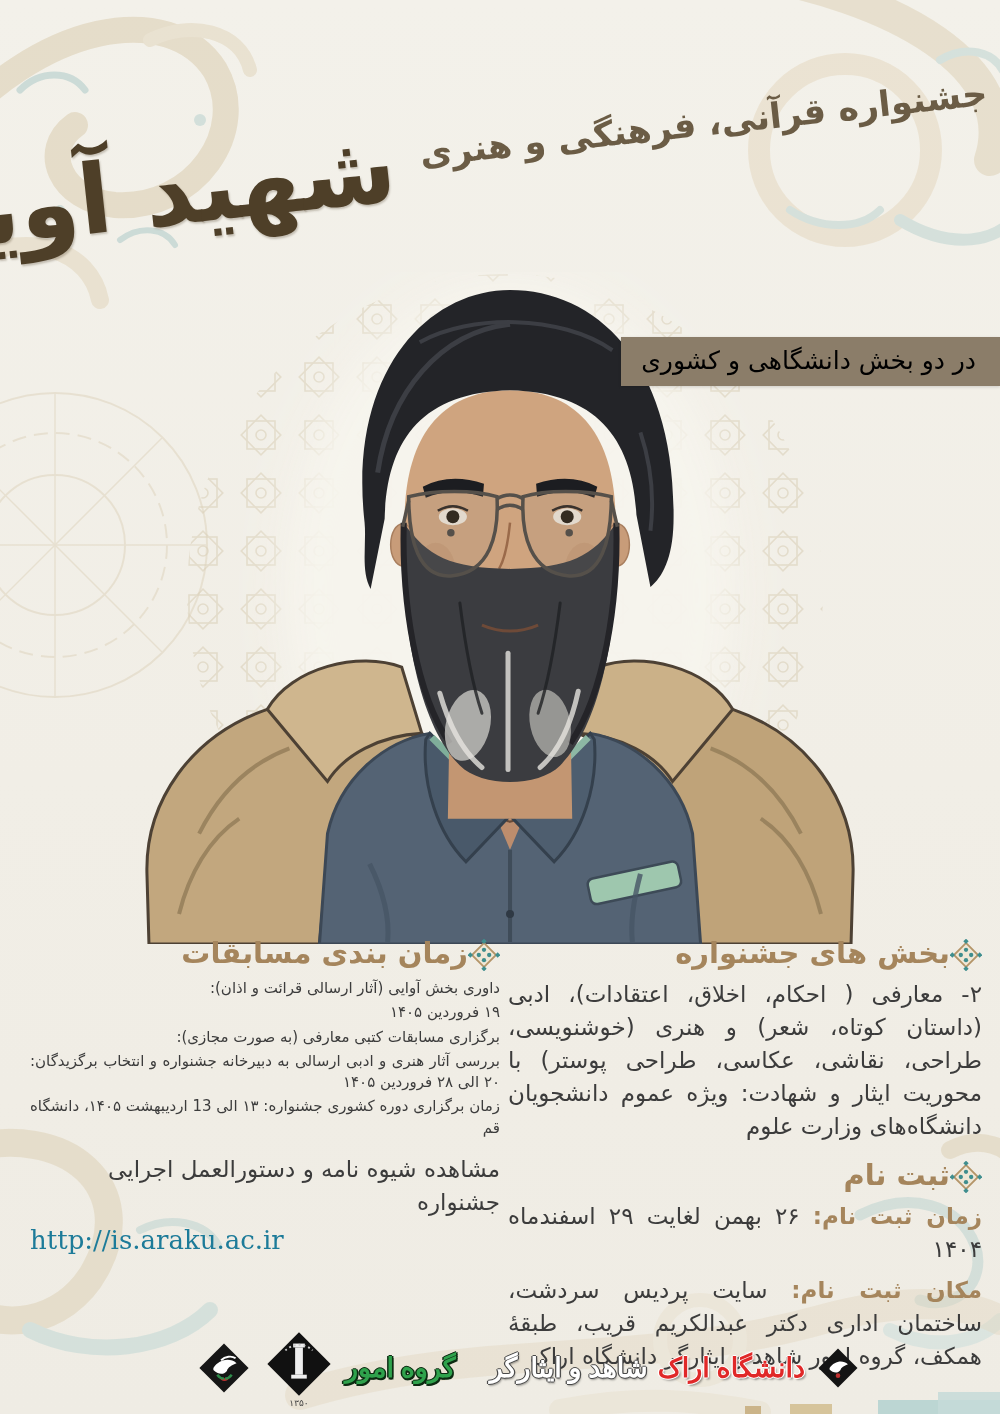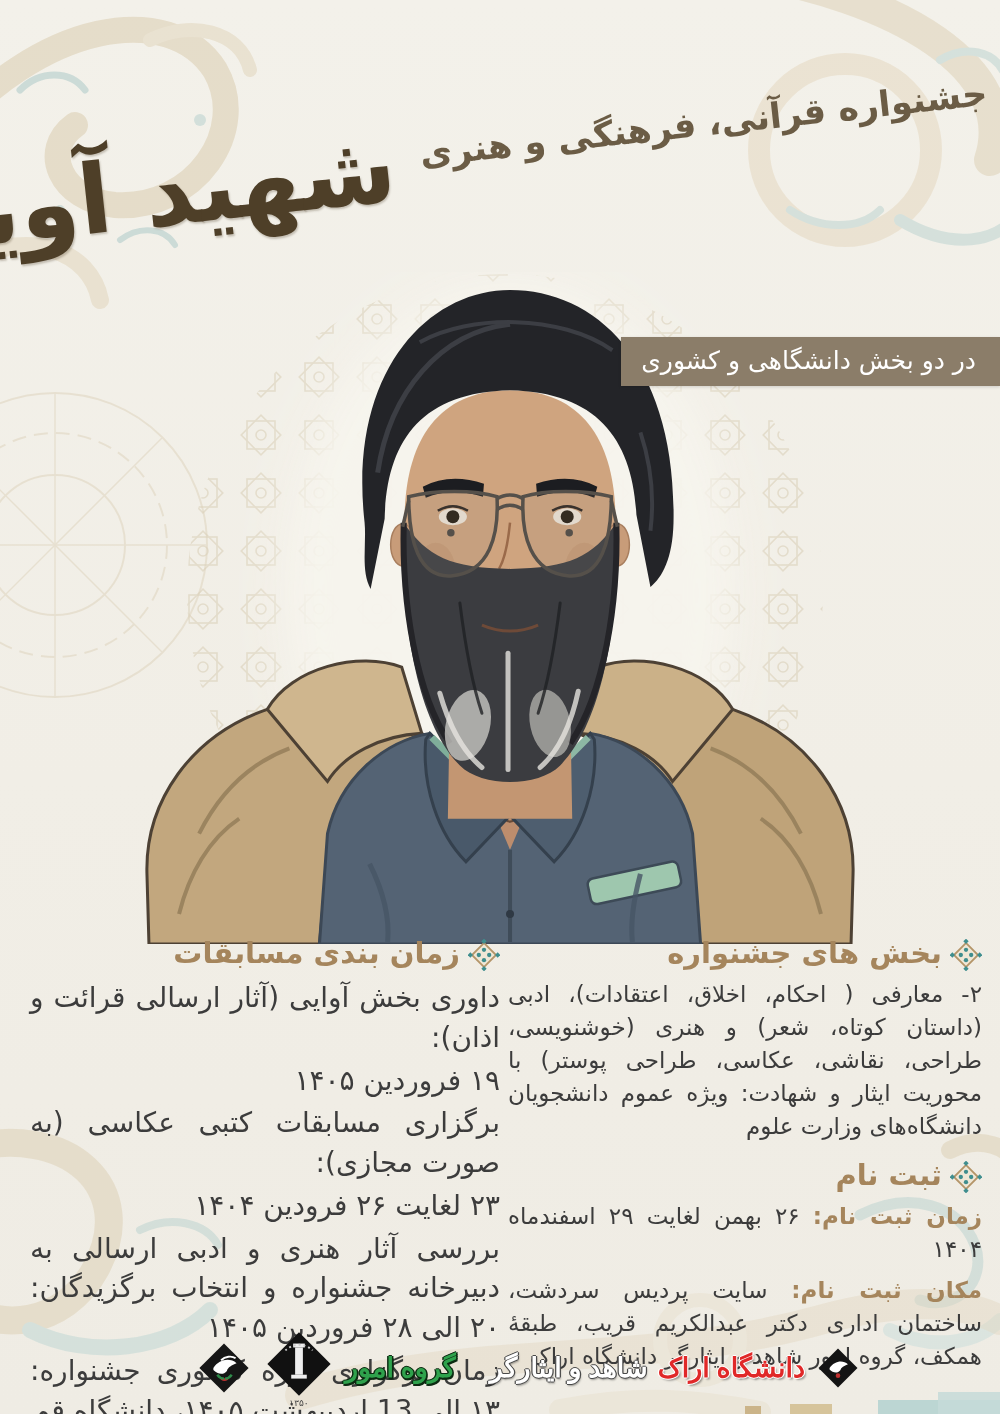--- a/index.html
+++ b/index.html
@@ -14,38 +14,38 @@
   .title{
     position:absolute;top:108px;left:-10px;right:-6px;z-index:3;
     direction:rtl;display:flex;align-items:center;justify-content:center;gap:26px;
     transform:rotate(-6.2deg);
   }
   .title .prefix{font-size:35px;color:#6b5c45;font-weight:bold;letter-spacing:-1px;transform:translateY(-10px);white-space:nowrap;}
   .title .main{font-size:96px;font-weight:bold;color:#4e3f28;line-height:1;white-space:nowrap;text-shadow:1px 2px 2px rgba(60,45,20,.25);}
 
   
   .badge{
-    position:absolute;top:337px;right:0;z-index:4;background:#8b7d69;color:#ffffff;
+    position:absolute;top:337px;right:0;z-index:4;background:#8b7d69;color:#000000;
     direction:rtl;font-size:25px;padding:9px 24px 11px 20px;letter-spacing:0;
     box-shadow:0 1px 3px rgba(0,0,0,.15);
   }
 
   
   .portrait{position:absolute;left:115px;top:272px;width:770px;height:672px;z-index:1;}
 
   
   .col{position:absolute;top:936px;z-index:3;direction:rtl;}
   .col-right{right:18px;width:474px;}
   .col-left{left:30px;width:470px;}
-  .sec-head{display:flex;align-items:center;gap:8px;margin:0 0 8px 0;}
+  .sec-head{display:flex;align-items:center;margin:0 0 8px 0;}
   .sec-head h2{margin:0;font-size:29px;color:#a5855c;font-weight:bold;}
   .orn{width:32px;height:32px;flex:0 0 auto;transform:translateY(2px);}
   .body-txt{font-size:23px;line-height:1.44;color:#3c3c3c;}
   .body-txt p{margin:0 0 2px 0;text-align:justify;text-align-last:right;}
-  .sched-line{margin:0 0 3px 0;text-align:justify;text-align-last:right;font-size:28px;line-height:1.42;}
+  .sched-line{margin:0 0 3px 0;text-align:justify;text-align-last:right;font-size:15px;line-height:1.42;}
   .reg{margin-top:14px;}
   .reg p{margin:8px 0 2px 0;}
   .lbl{color:#a5855c;font-weight:bold;}
 
   .links{margin-top:14px;font-size:23px;line-height:1.45;}
   .links .fa-line{text-align:right;padding-left:16px;margin:2px 0;}
   .links a{color:#1d7b99;text-decoration:none;display:block;direction:ltr;text-align:left;
     font-family:"DejaVu Serif",serif;font-size:26px;margin:2px 0 6px 0;}
 
   
@@ -327,22 +327,21 @@
         <rect x="15" y="29.5" width="4" height="4" transform="rotate(45 17 31.5)"></rect>
         <rect x="0.5" y="15" width="4" height="4" transform="rotate(45 2.5 17)"></rect>
         <rect x="29.5" y="15" width="4" height="4" transform="rotate(45 31.5 17)"></rect>
       </g>
     </svg>
     <h2>زمان بندی مسابقات</h2>
   </div>
   <div class="body-txt">
     <div class="sched-line">داوری بخش آوایی (آثار ارسالی قرائت و اذان):</div>
     <div class="sched-line">۱۹ فروردین ۱۴۰۵</div>
-    <div class="sched-line">برگزاری مسابقات کتبی عکاسی (به صورت مجازی):</div>
-    <div class="sched-line">۲۳ لغایت ۲۶ فرودین ۱۴۰۴</div>
+    <div class="sched-line">برگزاری مسابقات کتبی معارفی (به صورت مجازی):</div>
     <div class="sched-line">بررسی آثار هنری و ادبی ارسالی به دبیرخانه جشنواره و انتخاب برگزیدگان: ۲۰ الی ۲۸ فروردین ۱۴۰۵</div>
     <div class="sched-line">زمان برگزاری دوره کشوری جشنواره: ۱۳ الی 13 اردیبهشت ۱۴۰۵، دانشگاه قم</div>
   </div>
 
   <div class="links">
     <div class="fa-line">مشاهده شیوه نامه و دستورالعمل اجرایی جشنواره</div>
     <a>http://is.araku.ac.ir</a>
 
   </div>
 </div>

